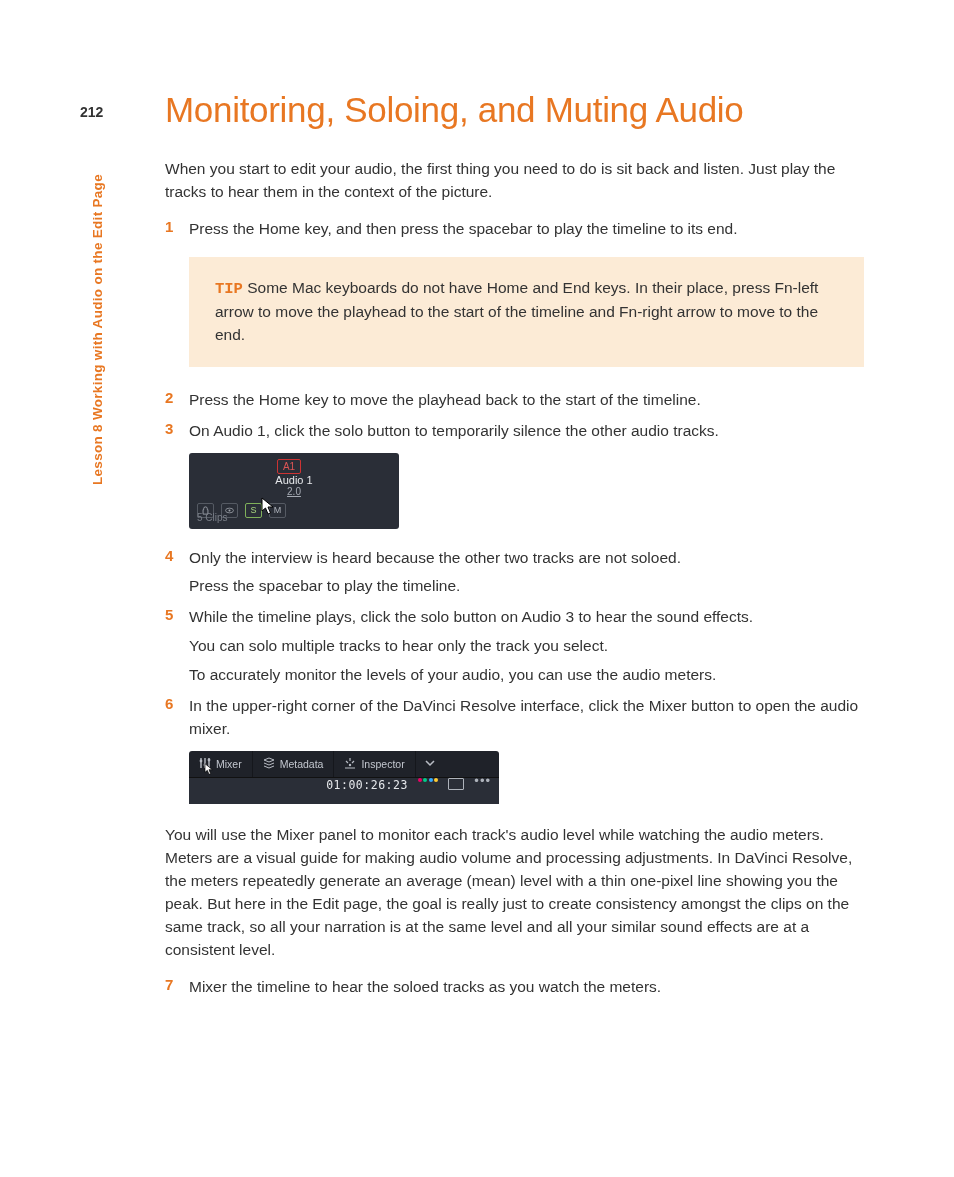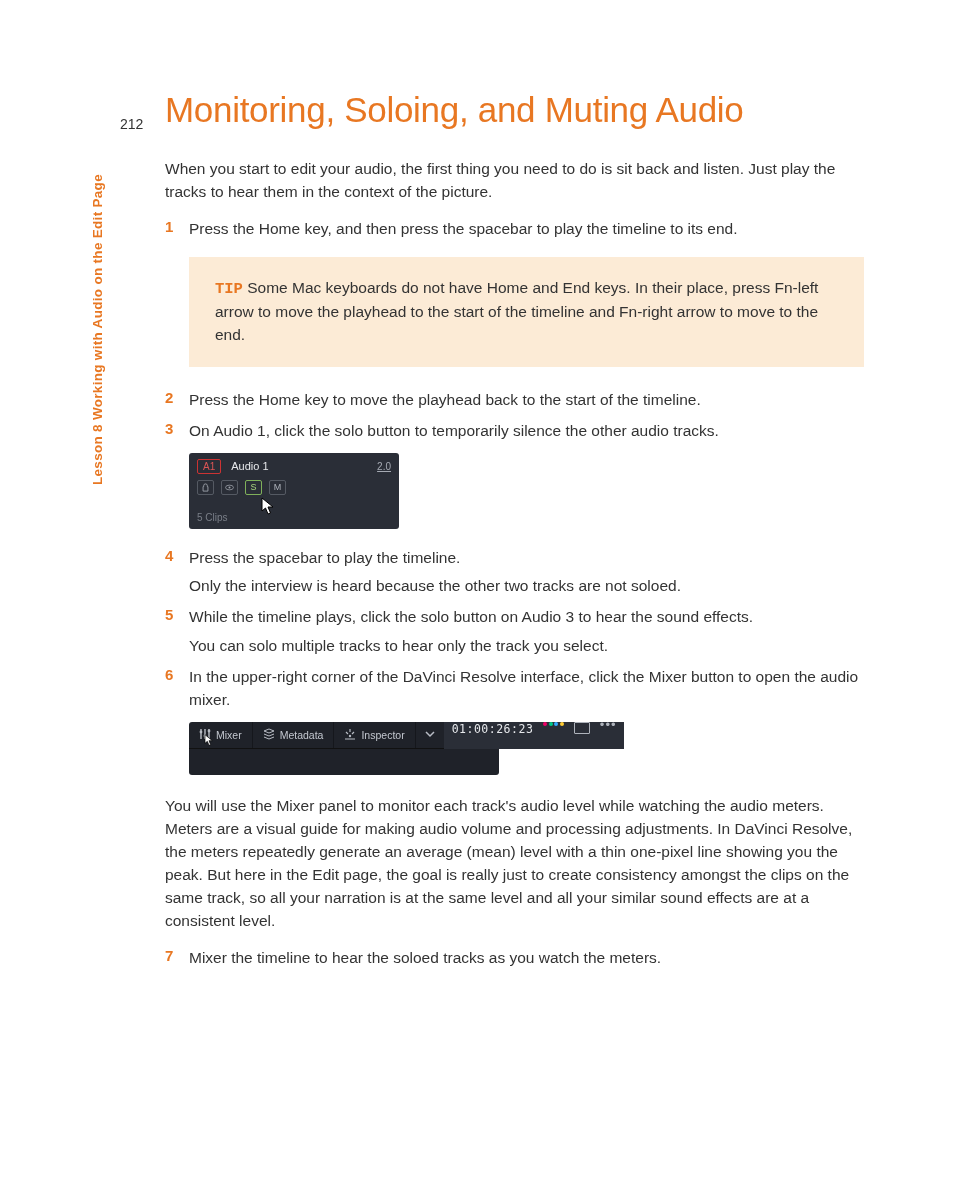--- a/index.html
+++ b/index.html
@@ -11,25 +11,24 @@
     width: 954px;
   }
   .page {
     position: relative;
     padding: 90px 90px 60px 165px;
     box-sizing: border-box;
   }
   .page-number {
     position: absolute;
     left: 80px;
-    top: 116px;
-    font-weight: 400;
+    top: 104px;
+    font-weight: 700;
     font-size: 14px;
     color: #333;
-    margin-left: 40px;
   }
   .side-label {
     position: absolute;
     left: 90px;
     top: 485px;
     transform: rotate(-90deg);
     transform-origin: left top;
     font-size: 13.5px;
     font-weight: 600;
     color: #e87722;
@@ -94,20 +93,21 @@
     border-radius: 3px;
     margin: 10px 0 18px 24px;
     position: relative;
     color: #c8ccd2;
     font-size: 10px;
   }
   .fig-track .top-row {
     display: flex;
     align-items: center;
     padding: 6px 8px 4px 8px;
+    flex-direction: column;
   }
   .a1-badge {
     border: 1px solid #c33;
     color: #d55;
     padding: 1px 5px;
     font-size: 10px;
     border-radius: 2px;
     margin-right: 10px;
   }
   .track-name {
@@ -160,21 +160,21 @@
   
   .fig-mixer {
     width: 310px;
     height: 53px;
     background: #1f2229;
     border-radius: 3px;
     margin: 10px 0 20px 24px;
     color: #c8ccd2;
     font-size: 10.5px;
     display: flex;
-    flex-direction: row;
+    flex-direction: column;
   }
   .mixer-tabs {
     display: flex;
     align-items: stretch;
     height: 26px;
     border-bottom: 1px solid #111;
   }
   .mixer-tab {
     display: flex;
     align-items: center;
@@ -282,27 +282,28 @@
     <div class="cursor" style="left:72px; top:44px;">
       <svg viewBox="0 0 14 18">
           <path d="M1 1l0 13 3.5-3 2.5 6 2.5-1-2.5-6 5 0z" fill="#fff" stroke="#000" stroke-width="1"></path>
         </svg>
     </div>
   </div>
 
   <ol class="steps">
     <li>
       <span class="step-num">4</span>
+      <span class="step-text">Only the interview is heard because the other two tracks are not soloed.</span>
       <span class="step-text">Press the spacebar to play the timeline.</span>
-      <span class="step-text">Only the interview is heard because the other two tracks are not soloed.</span>
     </li>
     <li>
       <span class="step-num">5</span>
       <span class="step-text">While the timeline plays, click the solo button on Audio 3 to hear the sound effects.</span>
       <span class="step-text">You can solo multiple tracks to hear only the track you select.</span>
+      <span class="step-text">To accurately monitor the levels of your audio, you can use the audio meters.</span>
     </li>
     <li>
       <span class="step-num">6</span>
       <span class="step-text">In the upper-right corner of the DaVinci Resolve interface, click the Mixer button to open the audio mixer.</span>
     </li>
   </ol>
 
   <div class="fig-mixer">
     <div class="mixer-tabs">
       <div class="mixer-tab" style="position:relative;">

